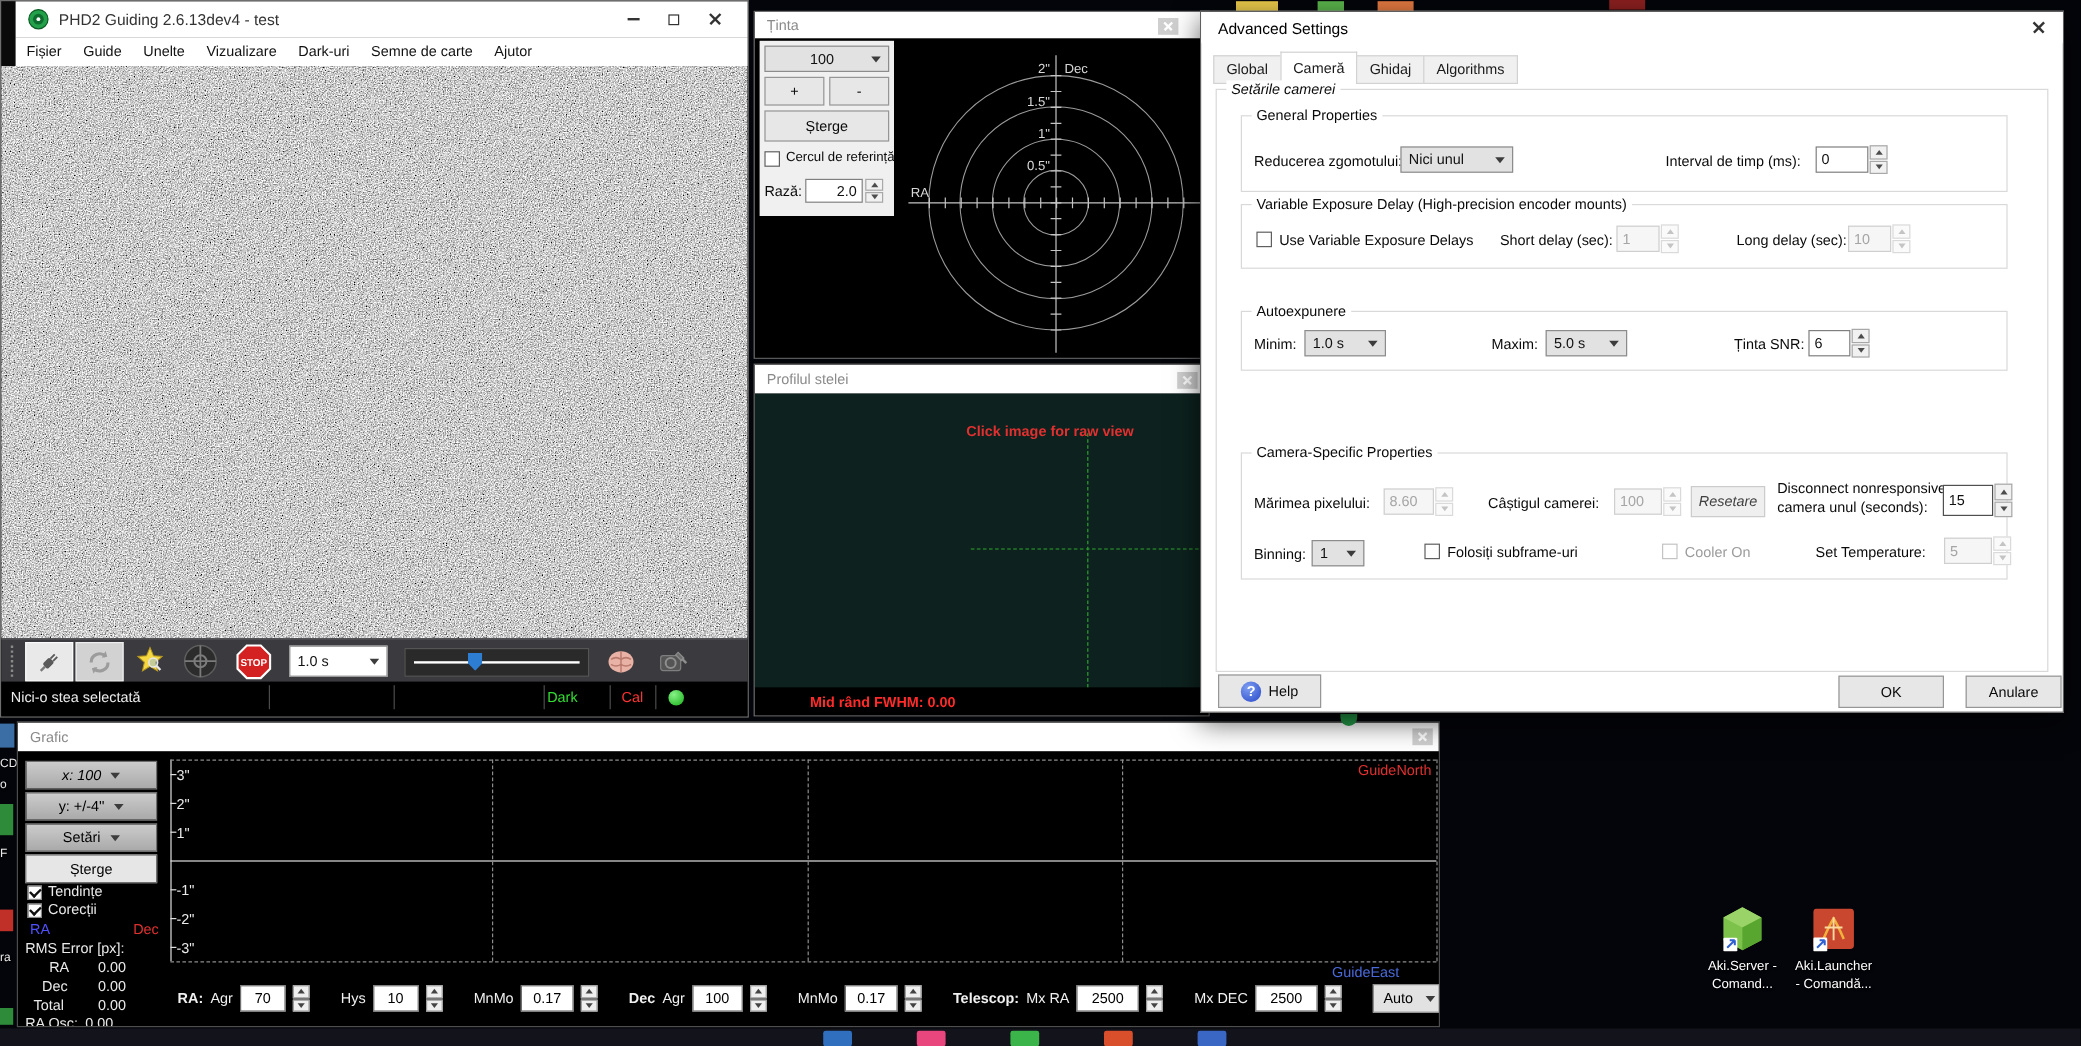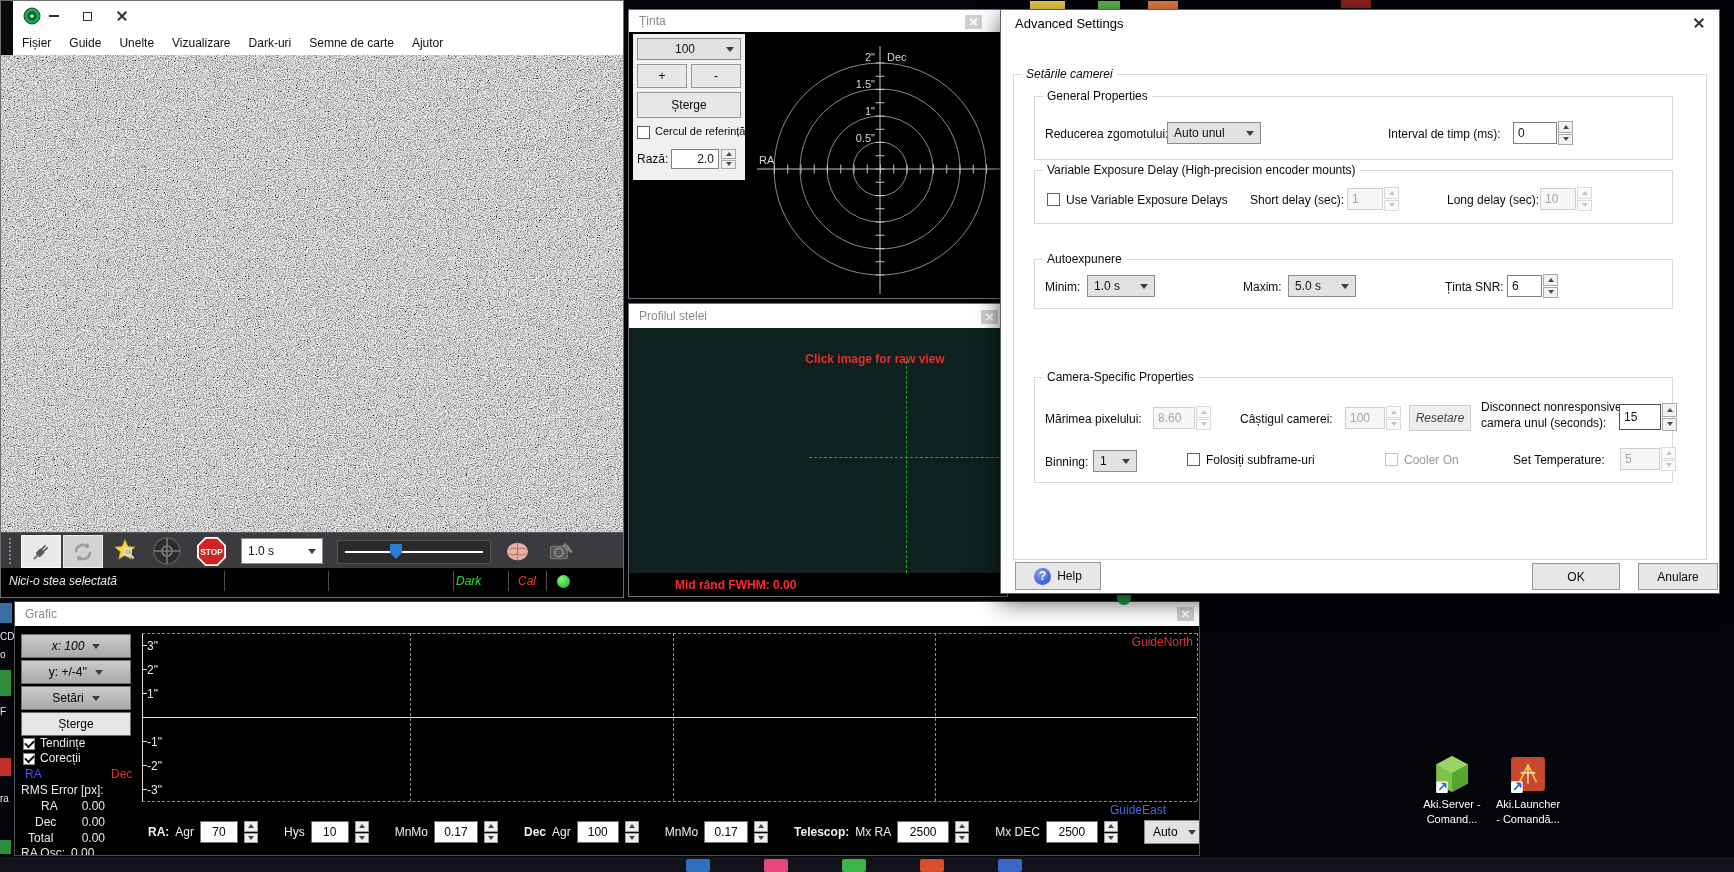--- a/index.html
+++ b/index.html
@@ -39,21 +39,21 @@
   .btn.dis{color:#404040;background:#efefef;border-color:#cccccc;font-style:italic;}
   .gb{position:absolute;border:1px solid #d9d9d9;box-sizing:border-box;}
   .gb>.lbl{position:absolute;top:-8px;left:8px;background:#fff;padding:0 4px;font-size:12px;color:#0a0a0a;white-space:nowrap;}
   
   .menubar{position:absolute;left:12px;top:30px;width:611px;height:24px;background:#fff;display:flex;align-items:center;font-size:12px;color:#111;}
   .menubar span{padding:0 9px;}
   .toolbar{position:absolute;left:0;top:531px;width:622px;height:36px;background:#3b3b3f;border-top:1px solid #58585c;}
   .tbtn{position:absolute;display:flex;align-items:center;justify-content:center;}
   .tbtn.lit{background:#e9e9e9;border:1px solid #fafafa;}
   .tbtn.mid{background:#d2d2d2;border:1px solid #ededed;}
-  .statusbar{position:absolute;left:0;top:567px;width:622px;height:29px;background:#000;color:#ececec;font-size:12px;font-style:italic;}
+  .statusbar{position:absolute;left:0;top:567px;width:622px;height:29px;background:#000;color:#ececec;font-size:12px;}
   .ssep{position:absolute;top:3px;height:20px;width:1px;background:#4b4b4b;}
   .gdot{position:absolute;width:13px;height:13px;border-radius:50%;background:radial-gradient(circle at 35% 30%,#86f286,#17b017);}
   .grip{position:absolute;width:3px;border-left:2px dotted #8a8a8a;}
   
   .dlg{position:absolute;background:#fff;border:1px solid #5f5f5f;box-shadow:0 8px 22px rgba(0,0,0,.65);box-sizing:border-box;}
   .tab{padding:4px 10px;font-size:12px;border:1px solid #d2d2d2;background:#f0f0f0;margin-right:-1px;color:#1a1a1a;white-space:nowrap;}
   .tab.active{background:#fff;border-bottom-color:#fff;padding-top:6px;padding-bottom:5px;}
   
   .gbtn{position:absolute;width:110px;height:24px;background:linear-gradient(#cccccc,#a9a9a9);border:1px solid #6f6f6f;color:#000;font-size:12px;display:flex;align-items:center;justify-content:center;gap:8px;box-sizing:border-box;}
   .gbtn.light{background:#e6e6e6;}
@@ -136,20 +136,21 @@
     <div>- Comandă...</div>
   </div>
 
   <div class="win" style="left:0;top:0;width:624px;height:598px;background:#0a0a0a;">
     <div class="tbar" style="left:12px;width:611px;height:30px;color:#333;font-size:13px;">
       <svg width="18" height="18" style="margin-right:8px;">
         <circle cx="9" cy="9" r="8" fill="#23a04a" stroke="#0b5c24"></circle>
         <circle cx="9" cy="9" r="4.5" fill="#0d6b2e"></circle>
         <circle cx="9" cy="9" r="1.6" fill="#fff"></circle>
       </svg>
+      <span class="t">PHD2 Guiding 2.6.13dev4 - test</span>
       <span style="display:flex;align-items:center;gap:24px;margin-right:12px;">
         <span class="minglyph"></span>
         <span class="maxglyph"></span>
         <span class="xglyph"></span>
       </span>
     </div>
     <div class="menubar">
       <span>Fișier</span>
       <span>Guide</span>
       <span>Unelte</span>
@@ -453,30 +454,36 @@
     </div>
   </div>
 
   <div class="frag" style="left:1117px;top:595px;width:14px;height:10px;background:#23a04a;border-radius:0 0 7px 7px;"></div>
 
   <div class="dlg" style="left:1000px;top:9px;width:720px;height:585px;">
     <div class="abs" style="left:0;top:0;width:718px;height:26px;background:#fff;display:flex;align-items:center;padding:0 14px;box-sizing:border-box;">
       <span style="flex:1;font-size:13px;color:#000;">Advanced Settings</span>
       <span class="xglyph"></span>
     </div>
+    <div class="abs" style="left:10px;top:33px;display:flex;align-items:flex-end;">
+      <span class="tab">Global</span>
+      <span class="tab active">Cameră</span>
+      <span class="tab">Ghidaj</span>
+      <span class="tab">Algorithms</span>
+    </div>
 
     <div class="gb" style="left:12px;top:64px;width:694px;height:486px;font-style:italic;">
       <span class="lbl">Setările camerei</span>
     </div>
 
     <div class="gb" style="left:33px;top:86px;width:639px;height:64px;">
       <span class="lbl">General Properties</span>
       <span class="fl" style="left:10px;top:30px;">Reducerea zgomotului:</span>
       <div class="dd" style="left:132px;top:25px;width:94px;height:22px;">
-        <span>Auto unul</span>
+        <span>Nici unul</span>
         <span class="dar"></span>
       </div>
       <span class="fl" style="left:353px;top:30px;">Interval de timp (ms):</span>
       <div class="inp" style="left:478px;top:25px;width:44px;height:22px;">
           <span>0</span>
         </div>
       <div class="spin" style="left:523px;top:24px;height:24px;">
           <i class="u"></i>
           <i class="d"></i>
         </div>

